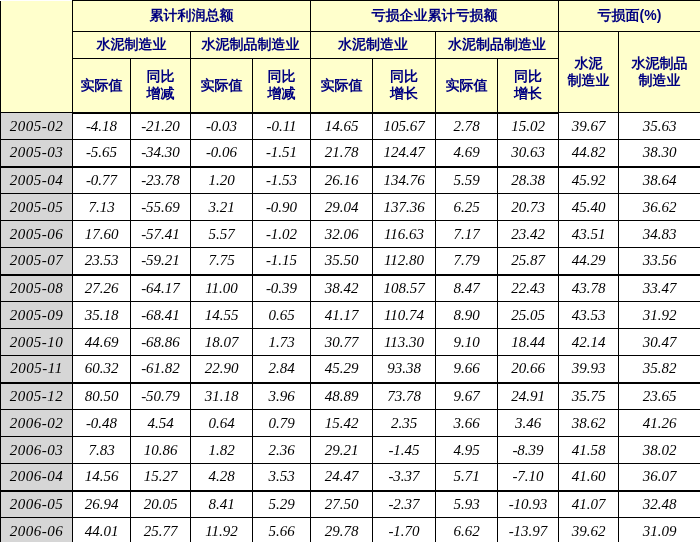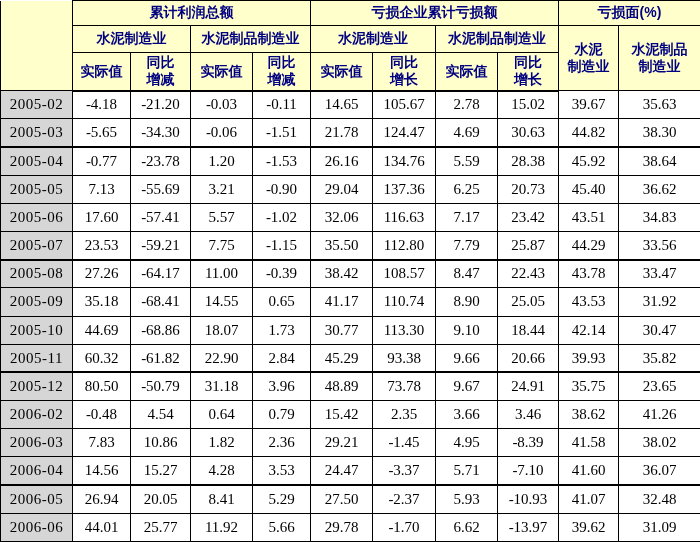--- a/index.html
+++ b/index.html
@@ -29,27 +29,27 @@
     padding: 0;
     overflow: hidden;
   }
   thead th {
     background: var(--header-bg);
     color: var(--header-text);
     font-family: "Liberation Sans", sans-serif;
     font-weight: bold;
     font-size: 14px;
   }
-  thead tr.hrow1 { height: 25px; }
+  thead tr.hrow1 { height: 31px; }
   thead tr.hrow2 { height: 27px; }
-  thead tr.hrow3 { height: 38px; }
+  thead tr.hrow3 { height: 54px; }
   thead tr.hrow3 th, th.two-line { white-space: pre-line; line-height: 1.25; }
   thead tr.hrow3 th { border-bottom-width: 2px; }
   th.corner { border-top: none; }
-  tbody tr { height: 27px; }
+  tbody tr { height: 27px; font-style: italic; }
   tbody th {
     background: var(--date-bg);
     font-weight: normal;
     font-size: 15px;
     color: #000000;
     letter-spacing: 0.5px;
   }
   tbody td {
     background: var(--cell-bg);
     font-size: 15px;

